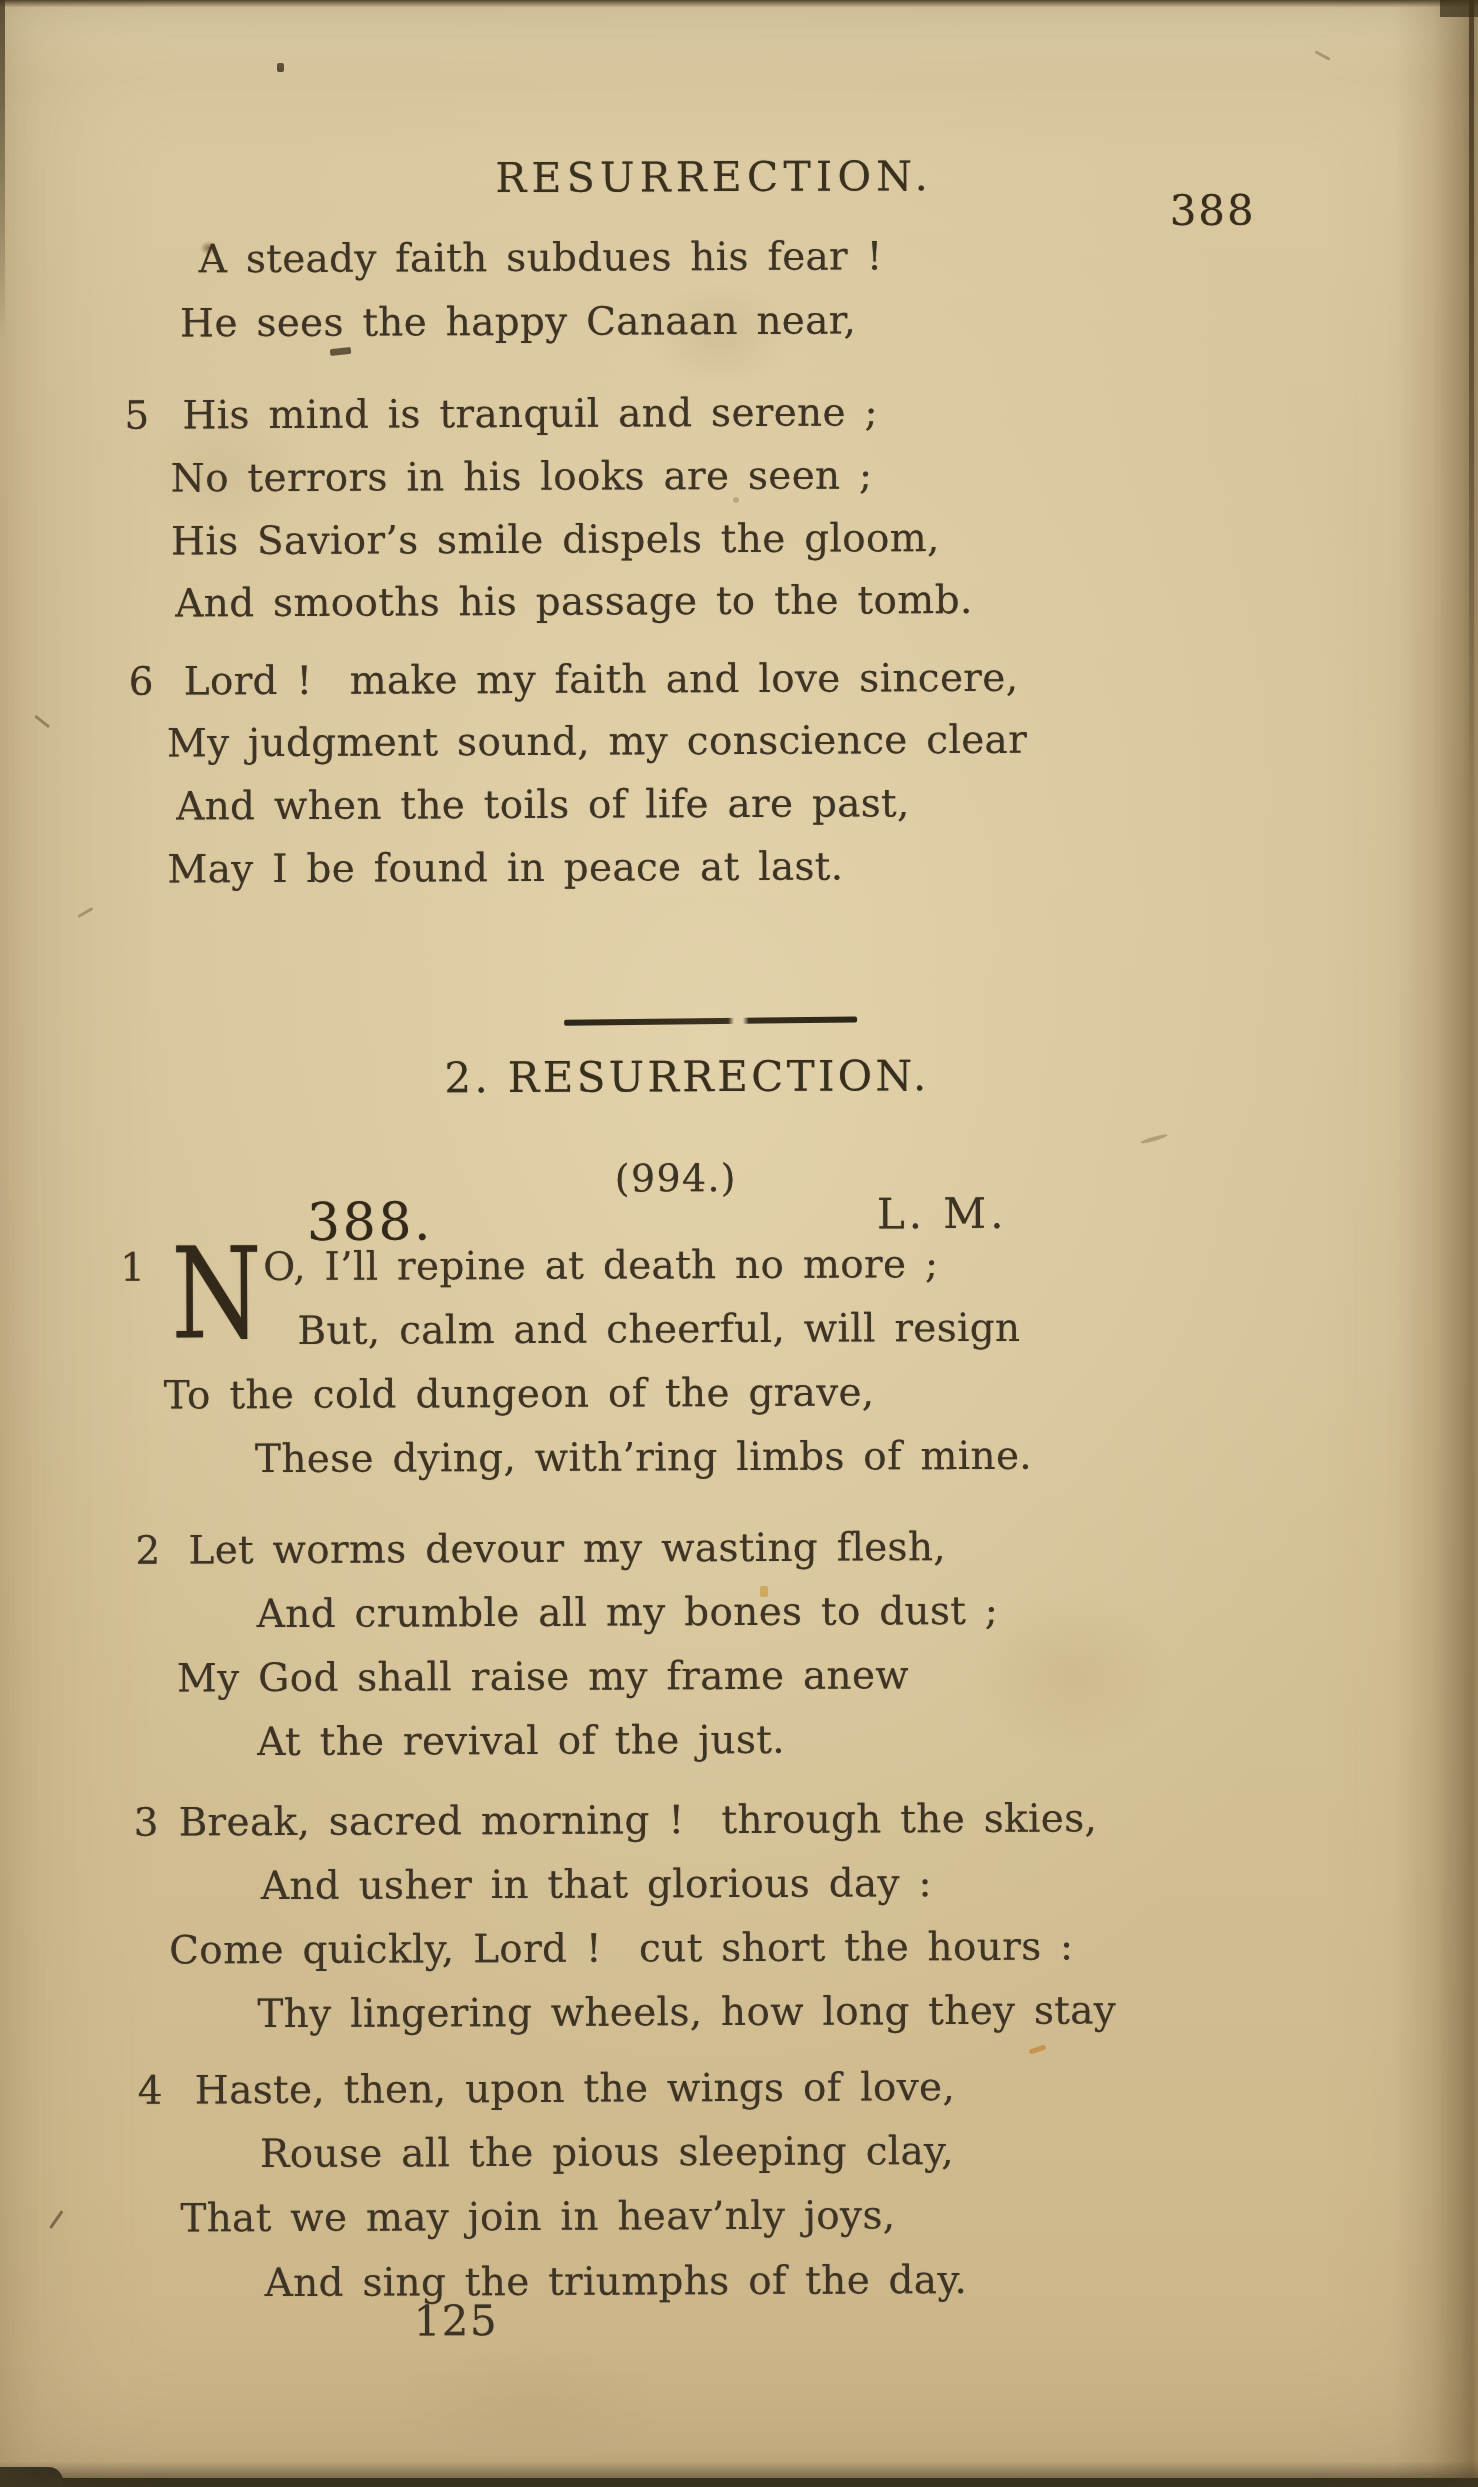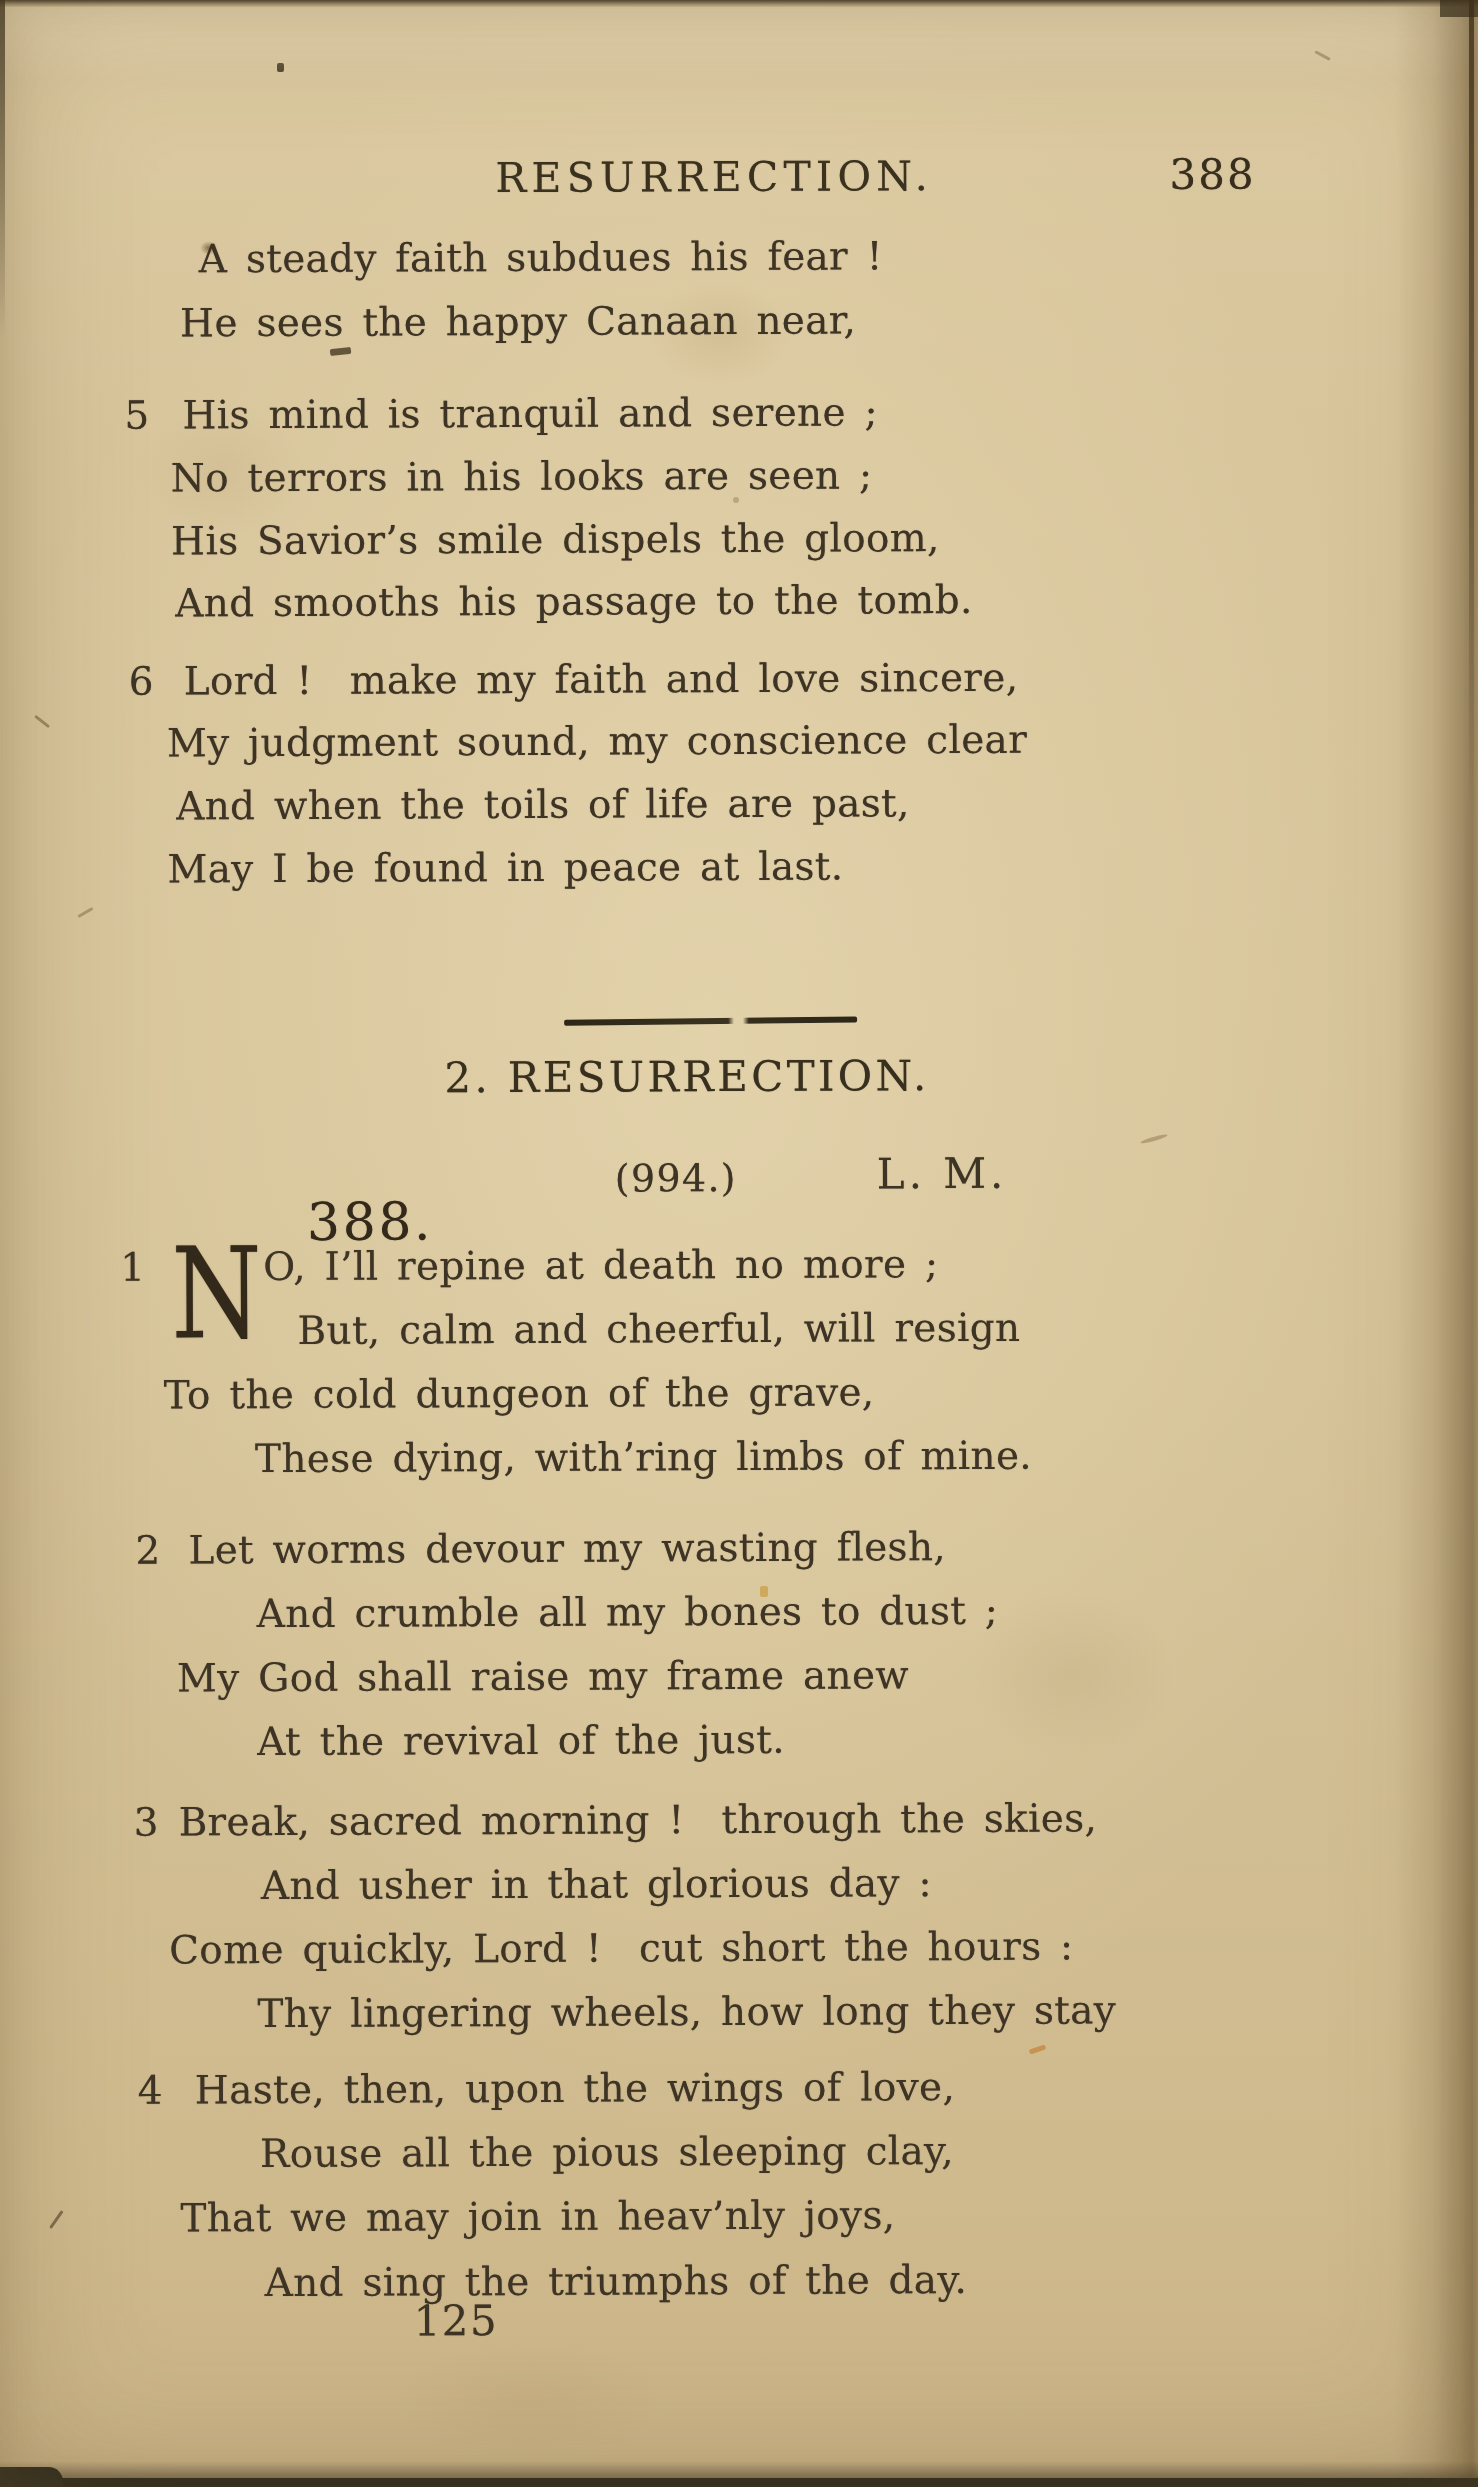--- a/index.html
+++ b/index.html
@@ -31,21 +31,21 @@
     background:linear-gradient(90deg, rgba(121,96,56,0) 0%, rgba(121,96,56,.16) 45%, rgba(106,84,48,.38) 78%, rgba(96,76,44,.5) 92%, rgba(140,114,72,.45) 100%);}
   .edge-right-ridge{position:absolute;top:0;right:5.2px;width:4.6px;height:818px;
     background:linear-gradient(180deg, rgba(58,46,26,.85) 0%, rgba(58,46,26,.5) 55%, rgba(58,46,26,0) 100%);}
   .corner-tr{position:absolute;top:0;right:0;width:39px;height:17px;background:rgba(40,34,20,.7);}
   
   .ink{position:absolute;white-space:pre;
     text-shadow:0 0 0.9px rgba(62,51,31,.55);
     color:#3e3425;}
   .body-line{font-size:39px;line-height:46px;letter-spacing:0.3px;word-spacing:5.9px;}
   .running-title{font-size:41px;letter-spacing:5.2px;color:#3a311f;}
-  .page-num{font-size:42px;letter-spacing:2px;color:#372e1d;}
+  .page-num{font-size:42px;letter-spacing:2px;color:#372e1d;margin-top:36px;}
   .stanza-num{font-size:39px;}
   .section-head{font-size:42px;letter-spacing:3.3px;color:#38301e;}
   .hymn-num{font-size:52px;letter-spacing:2.6px;color:#33291a;margin-top:46px;}
   .tune-ref{font-size:38px;letter-spacing:1.3px;}
   .meter{font-size:42px;letter-spacing:3.9px;}
   .footer-num{font-size:42px;letter-spacing:1.3px;}
   .drop-cap{font-size:126px;line-height:98px;transform:scaleX(.82);transform-origin:left top;
     color:#33291a;text-shadow:0 0 1.3px rgba(50,40,22,.6);}
   .rule{position:absolute;top:1018px;left:564px;width:293px;height:5.9px;transform:rotate(-.4deg);
     background:linear-gradient(90deg,#2c2718 0%,#3a3322 56%, rgba(44,39,24,0) 58%, rgba(44,39,24,0) 61%, #352e1d 63%, #2c2718 100%);
@@ -84,21 +84,21 @@
     <div class="ink body-line" style="top:718px;left:168px;">My judgment sound, my conscience clear</div>
     <div class="ink body-line" style="top:781px;left:177px;">And when the toils of life are past,</div>
     <div class="ink body-line" style="top:844px;left:168px;">May I be found in peace at last.</div>
 
     <div class="rule"></div>
 
     <div class="ink section-head" style="top:1052px;left:444px;">2. RESURRECTION.</div>
 
     <div class="ink hymn-num" style="top:1144px;left:306px;">388.</div>
     <div class="ink tune-ref" style="top:1156px;left:614px;">(994.)</div>
-    <div class="ink meter" style="top:1150px;left:876px;">L. M.</div>
+    <div class="ink meter" style="top:1190px;left:876px;">L. M.</div>
 
     <div class="ink body-line stanza-num" style="top:1242px;left:119px;">1</div>
     <div class="ink drop-cap" style="top:1243px;left:170px;">N</div>
     <div class="ink body-line" style="top:1242px;left:262px;">O, I’ll repine at death no more ;</div>
     <div class="ink body-line" style="top:1306px;left:296px;">But, calm and cheerful, will resign</div>
     <div class="ink body-line" style="top:1370px;left:162px;">To the cold dungeon of the grave,</div>
     <div class="ink body-line" style="top:1434px;left:253px;">These dying, with’ring limbs of mine.</div>
 
     <div class="ink body-line stanza-num" style="top:1525px;left:133px;">2</div>
     <div class="ink body-line" style="top:1525px;left:186px;">Let worms devour my wasting flesh,</div>

